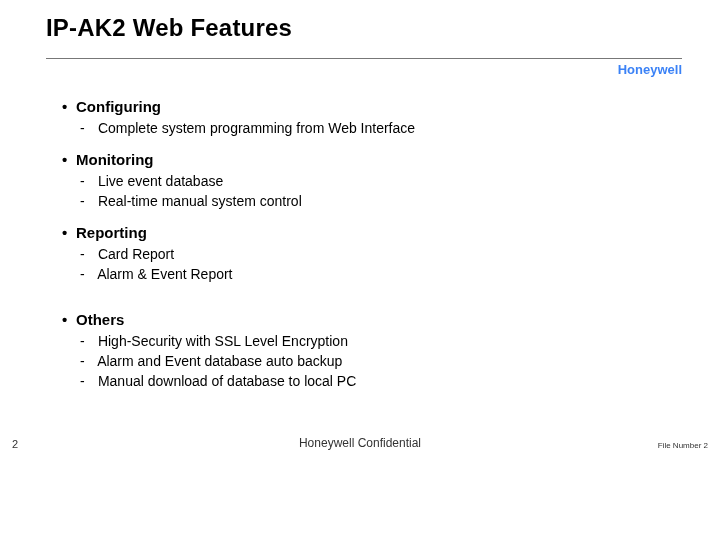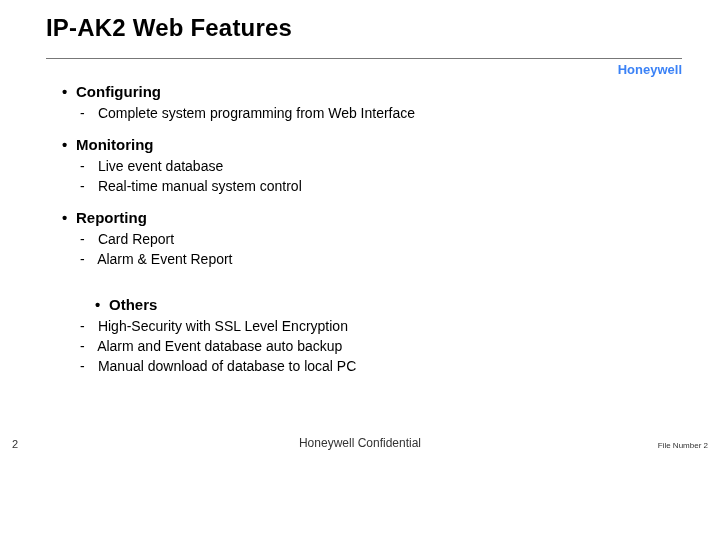--- a/index.html
+++ b/index.html
@@ -51,22 +51,22 @@
     right: 60px;
     top: 82px;
   }
   .l1 {
     font-size: 15px;
     font-weight: 700;
     margin-top: 14px;
     margin-bottom: 0;
     line-height: 1.25;
   }
-  .l1.first { margin-top: 1px; }
-  .l1.big-gap { margin-top: 28px; margin-left: 33px; }
+  .l1.first { margin-top: 16px; }
+  .l1.big-gap { margin-top: 28px; }
   .bullet1 {
     display: inline-block;
     width: 14px;
   }
   .l2 {
     font-size: 14px;
     font-weight: 400;
     padding-left: 32px;
     line-height: 1.3;
     margin-top: 2px;

